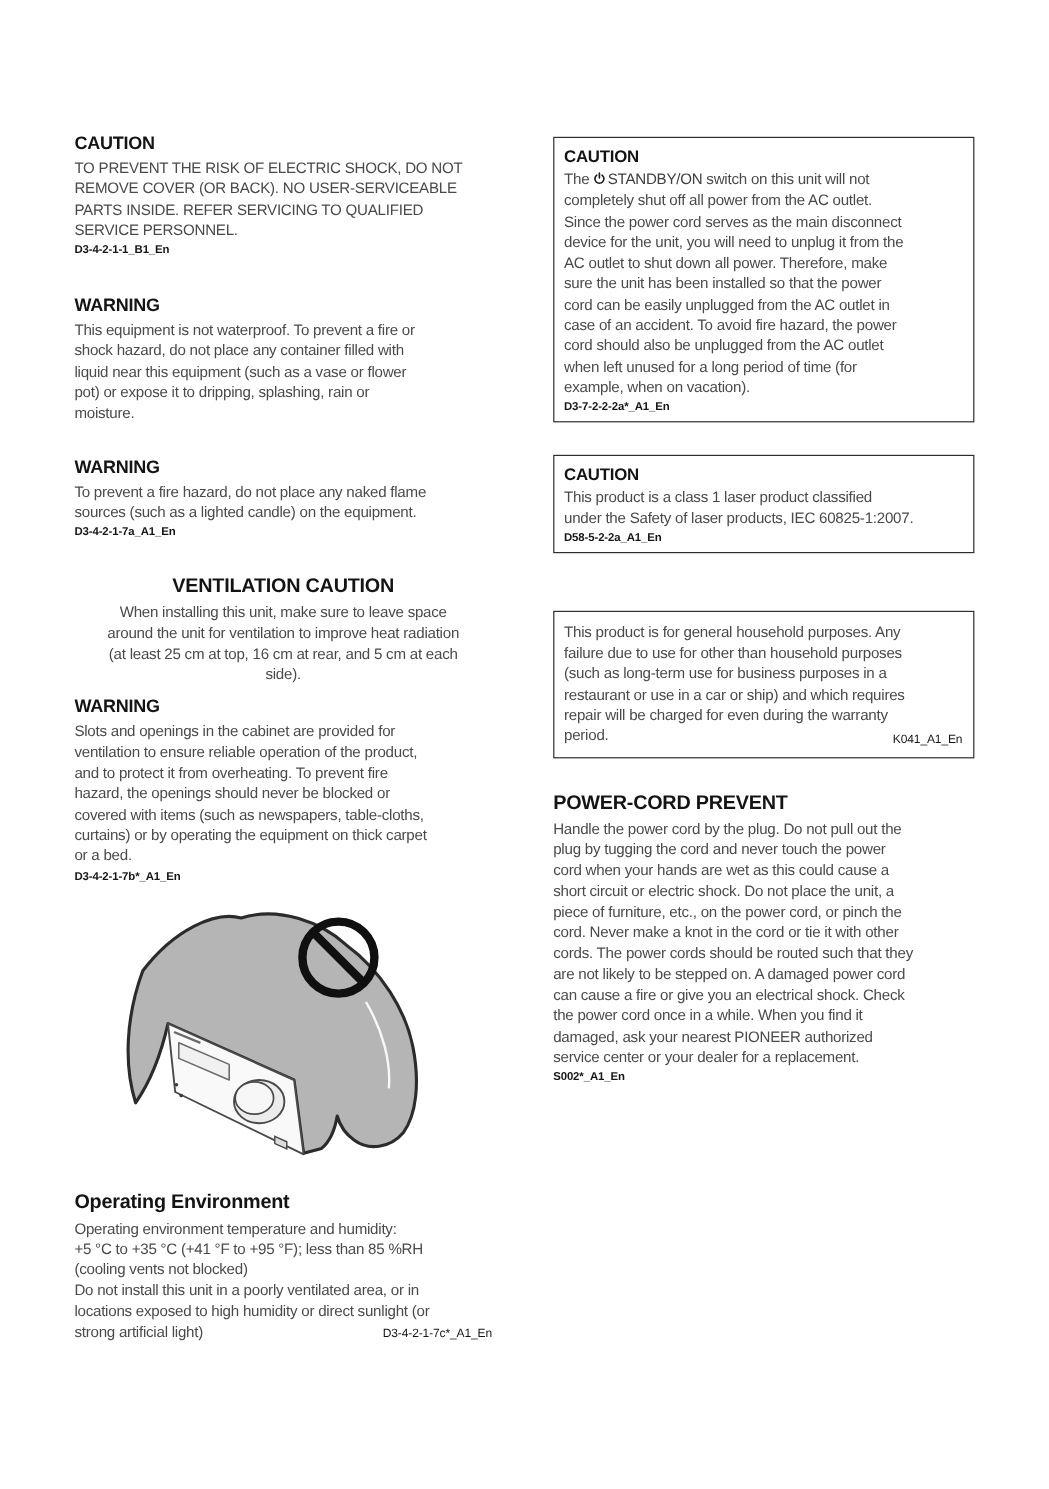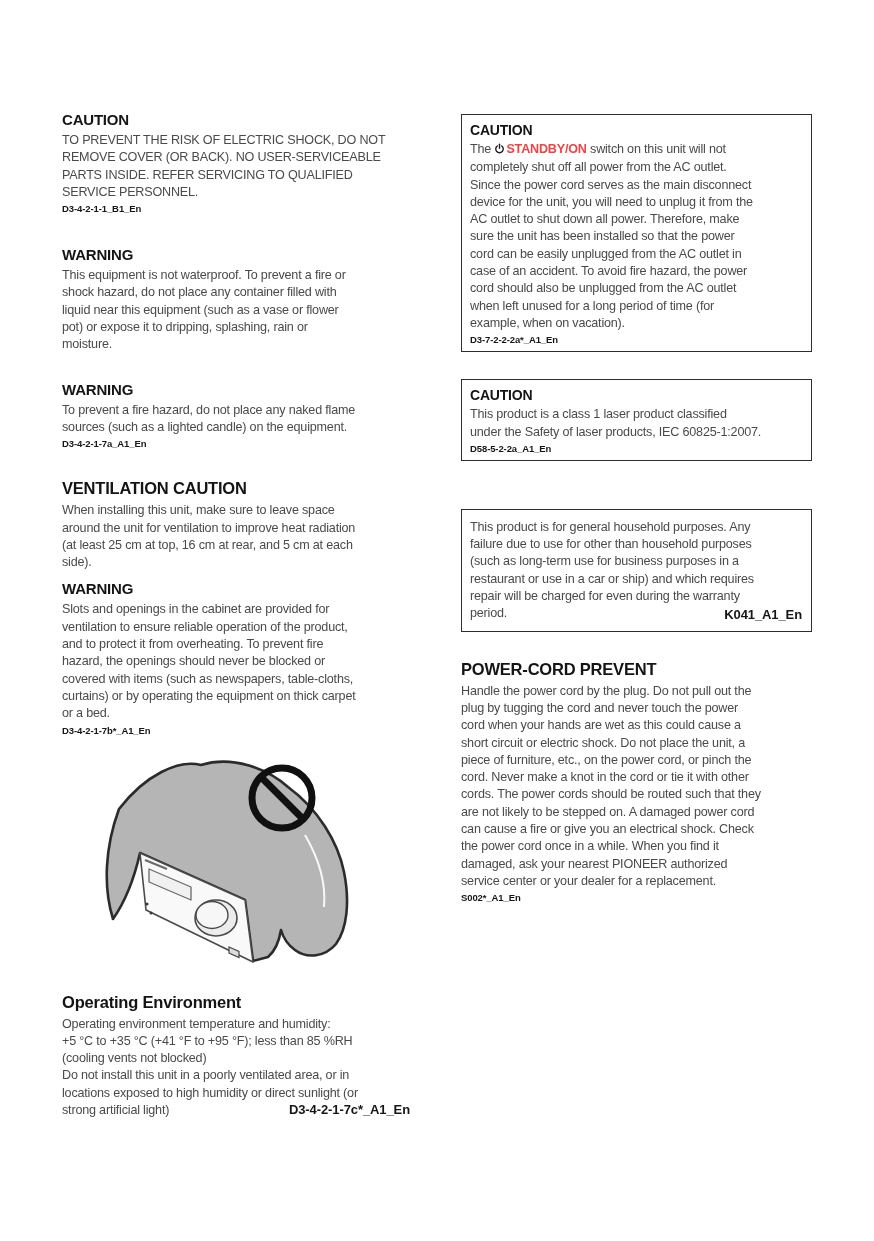--- a/index.html
+++ b/index.html
@@ -25,34 +25,34 @@
     letter-spacing:-0.2px; line-height:18px;
   }
   .body {
     margin:0; font-size:12.6px; line-height:17.3px; color:#4a4a4a;
     letter-spacing:-0.2px; white-space:pre-line;
   }
   .code {
     font-size:9.5px; font-weight:bold; color:#161616; text-align:left;
     line-height:13px; margin-top:1px; letter-spacing:-0.1px;
   }
-  .code-abs { position:absolute; font-size:13px; font-weight:bold; color:#161616; letter-spacing:-0.1px; }
+  .code-abs { position:absolute; font-size:10px; font-weight:normal; color:#161616; letter-spacing:-0.1px; }
 
   .mb30 { margin-bottom:30px; } .mb26 { margin-bottom:26px; }
-  .mb28 { margin-bottom:28px; } .mb8  { margin-bottom:8px; }
+  .mb28 { margin-bottom:28px; } .mb8  { margin-bottom:8px;text-align:center; }
   .mb10 { margin-bottom:10px; }
   .mb27 { margin-bottom:27px;margin-top:48px; } .mb29 { margin-bottom:29px; }
 
   .box {
     border:1px solid #2e2e2e; padding:6px 8px 5px 8px; position:relative;
     background:#fff;
   }
   .box-first { margin-top:4px; }
 
-  .standby-strong { font-weight:bold; color:#ef4444; letter-spacing:-0.2px; }
+  .standby-strong { font-weight:normal; color:#404040; letter-spacing:-0.2px; }
   .standby-icon { display:inline-block; vertical-align:-1px; margin-right:1px; }
 
   .plate {
     width:250px; margin:10px auto 9px auto; border:8px solid #131313;
     border-radius:13px; background:#fff; text-align:center;
     padding:7px 2px 8px 2px; font-size:19px; color:#2f2f2f;
     letter-spacing:0.2px; line-height:21px; white-space:nowrap;
   }
 
   .figure { margin:0 0 12px 21px; width:270px; height:233px; }

